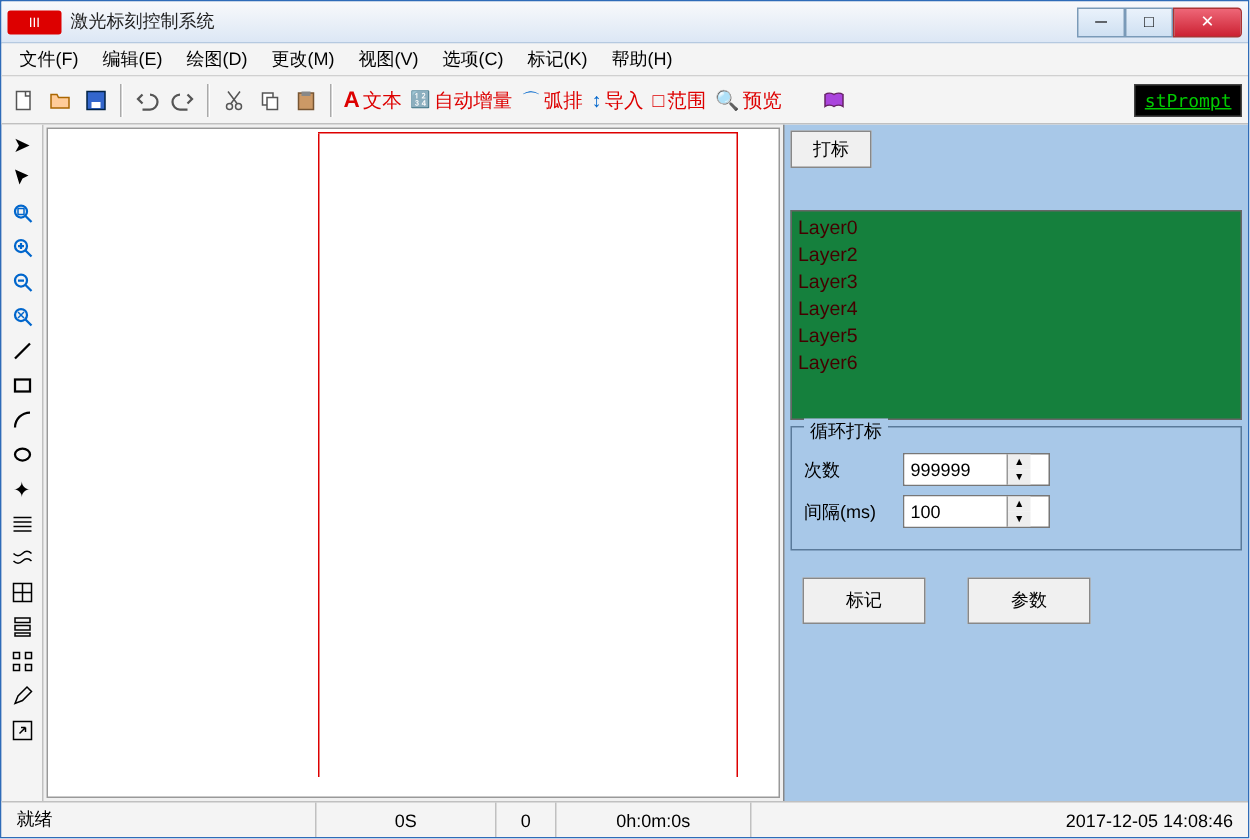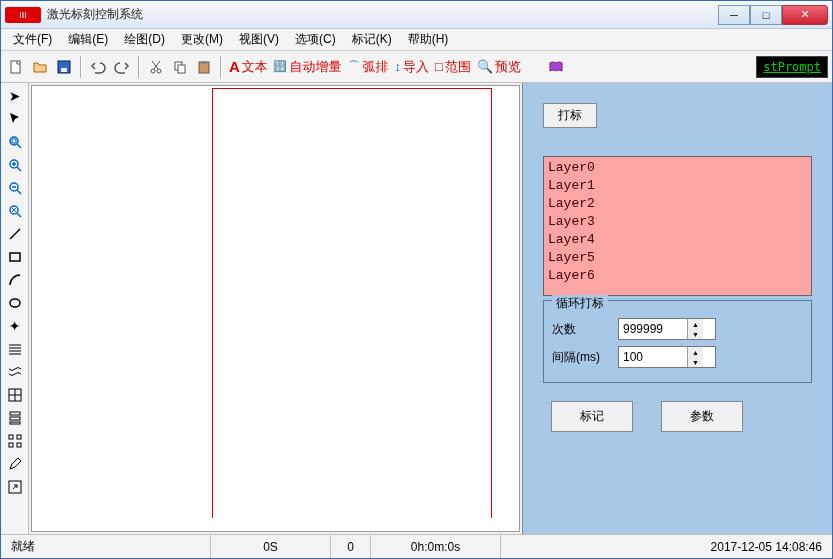--- a/index.html
+++ b/index.html
@@ -17,23 +17,23 @@
 .tbtn { width: 22px; height: 22px; display: flex; align-items: center; justify-content: center; cursor: pointer; border: 1px solid transparent; }
 .tsep { width: 2px; height: 22px; border-left: 1px solid #aaa; border-right: 1px solid #fff; margin: 0 3px; }
 .tlabel { color: #d00; font-size: 13px; cursor: pointer; padding: 0 2px; display: flex; align-items: center; gap: 2px; }
 .stprompt { margin-left: auto; background: #000; color: #0c0; border: 1px solid #444; padding: 3px 6px; font-family: monospace; font-size: 12px; text-decoration: underline; }
 .main { flex: 1; display: flex; overflow: hidden; }
 .sidetools { width: 28px; background: #f4f4f4; border-right: 1px solid #c0c0c0; display: flex; flex-direction: column; align-items: center; padding: 2px 0; gap: 1px; }
 .sbtn { width: 22px; height: 22px; display: flex; align-items: center; justify-content: center; cursor: pointer; border: 1px solid transparent; font-size: 14px; }
 .canvas-area { flex: 1; background: #fff; border: 1px solid #999; margin: 2px; position: relative; overflow: hidden; }
 .canvas-rect { position: absolute; left: 180px; top: 2px; width: 280px; height: 430px; border: 1px solid #d00; border-bottom: none; border-left: none; }
 .canvas-rect::before { content:""; position:absolute; left:0; top:0; bottom:0; width:0; border-left:1px solid #d00;}
-.rightpanel { width: 310px; background: #a8c8e8; border-left: 1px solid #888; padding: 20px; display: flex; flex-direction: column; gap: 4px; }
+.rightpanel { width: 310px; background: #a8c8e8; border-left: 1px solid #888; padding: 4px; display: flex; flex-direction: column; gap: 4px; }
 .tabbtn { background: #f0f0f0; border: 1px solid #888; padding: 3px 14px; width: fit-content; cursor: pointer; font-size: 12px; }
-.layerbox { background: #fca5a5; border: 1px solid #666; height: 140px; padding: 2px 4px; color: #300; font-size: 13px; line-height: 18px; overflow: hidden; font-family: Liberation Mono, monospace; }
+.layerbox { background: #15803d; border: 1px solid #666; height: 140px; padding: 2px 4px; color: #300; font-size: 13px; line-height: 18px; overflow: hidden; }
 .layerbox div { color: #400; }
 .groupbox { border: 1px solid #5a7a9a; padding: 8px; background: #a8c8e8; }
 .groupbox .gtitle { margin-top: -14px; margin-bottom: 6px; background: #a8c8e8; width: fit-content; padding: 0 4px; font-size: 12px; }
 .formrow { display: flex; align-items: center; gap: 8px; margin: 6px 0; }
 .formrow label { width: 58px; font-size: 12px; }
 .spinbox { display: flex; border: 1px solid #777; background: #fff; height: 22px; width: 98px; }
 .spinbox input { border: none; width: 68px; padding: 0 4px; font-size: 12px; outline: none; }
 .spinbtns { width: 16px; display: flex; flex-direction: column; border-left: 1px solid #999; }
 .spinbtns span { flex: 1; display: flex; align-items: center; justify-content: center; font-size: 7px; background: #eee; cursor: pointer; }
 .btnrow { display: flex; gap: 28px; margin-top: 14px; padding: 0 8px; }
@@ -257,21 +257,20 @@
 
     <div class="canvas-area">
       <div class="canvas-rect"></div>
     </div>
 
     <div class="rightpanel">
       <div class="tabbtn">打标</div>
       <div style="height:20px"></div>
       <div class="layerbox">
         <div>Layer0</div>
-        <div>Layer1</div>
         <div>Layer2</div>
         <div>Layer3</div>
         <div>Layer4</div>
         <div>Layer5</div>
         <div>Layer6</div>
       </div>
       <div class="groupbox">
         <div class="gtitle">循环打标</div>
         <div class="formrow">
           <label>次数</label>

